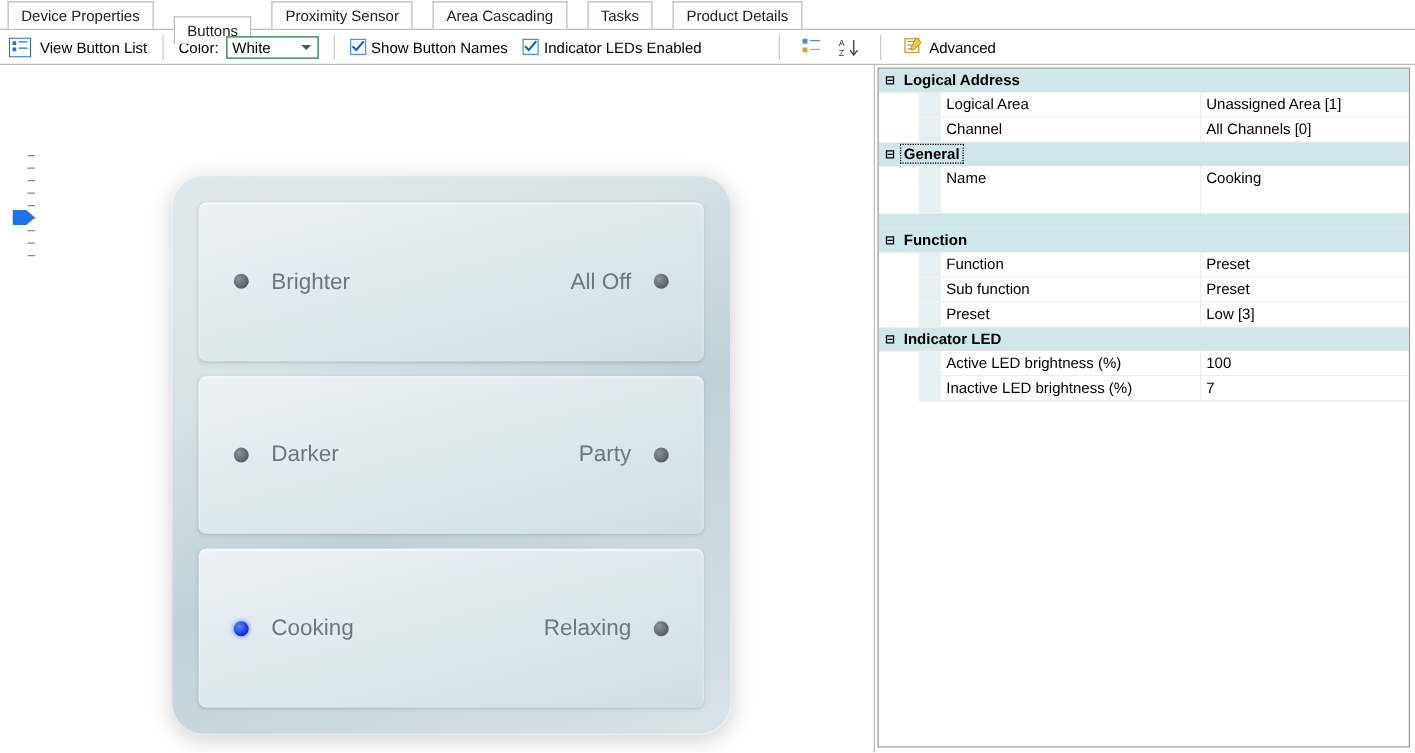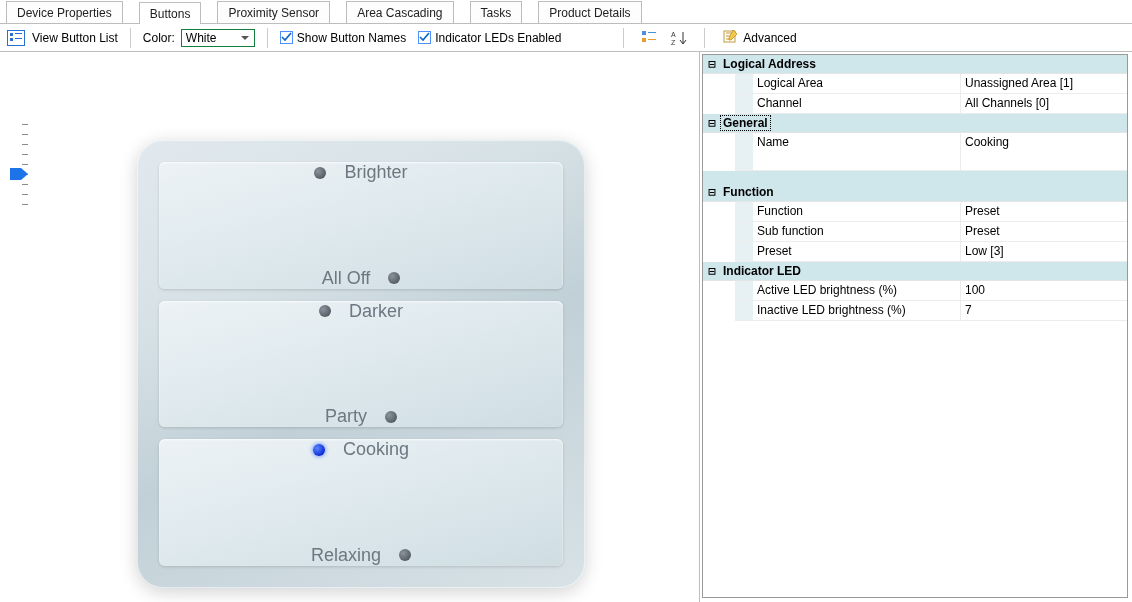--- a/index.html
+++ b/index.html
@@ -27,21 +27,21 @@
       border: 1px solid #bdbdbd;
       border-bottom: none;
       background: #fdfdfd;
       margin-right: -1px;
       cursor: default;
       color: #222;
     }
     .tab.selected {
       background: #fff;
       position: relative;
-      top: 1px;
+      top: 12px;
       border-top: 1px solid #bdbdbd;
     }
 
     
     .toolbar {
       display: flex;
       align-items: center;
       height: 28px;
       border-bottom: 1px solid #bdbdbd;
       padding: 0 6px;
@@ -111,21 +111,20 @@
       padding:22px;
     }
     .panel {
       height: calc((100% - 24px) / 3);
       margin-bottom: 12px;
       border-radius:6px;
       background: linear-gradient(165deg,#ecf2f5 0%,#e1ebef 40%,#cfdde3 100%);
       box-shadow: inset 0 1px 2px rgba(255,255,255,0.8), 0 1px 3px rgba(0,0,0,0.15);
       display:flex; align-items:center; justify-content:space-between;
       padding: 0 28px;
-      flex-direction: column;
     }
     .panel:last-child{margin-bottom:0;}
     .pbtn { display:flex; align-items:center; gap:18px; color:#6d7780; font-size:18px; font-family:"Segoe UI", Arial, sans-serif;}
     .pbtn.right { flex-direction: row-reverse; }
     .led {
       width:12px; height:12px; border-radius:50%;
       background: radial-gradient(circle at 35% 35%, #8b949b, #565f66 70%);
     }
     .led.active {
       background: radial-gradient(circle at 35% 35%, #5b86ff, #0a2dd6 70%);

